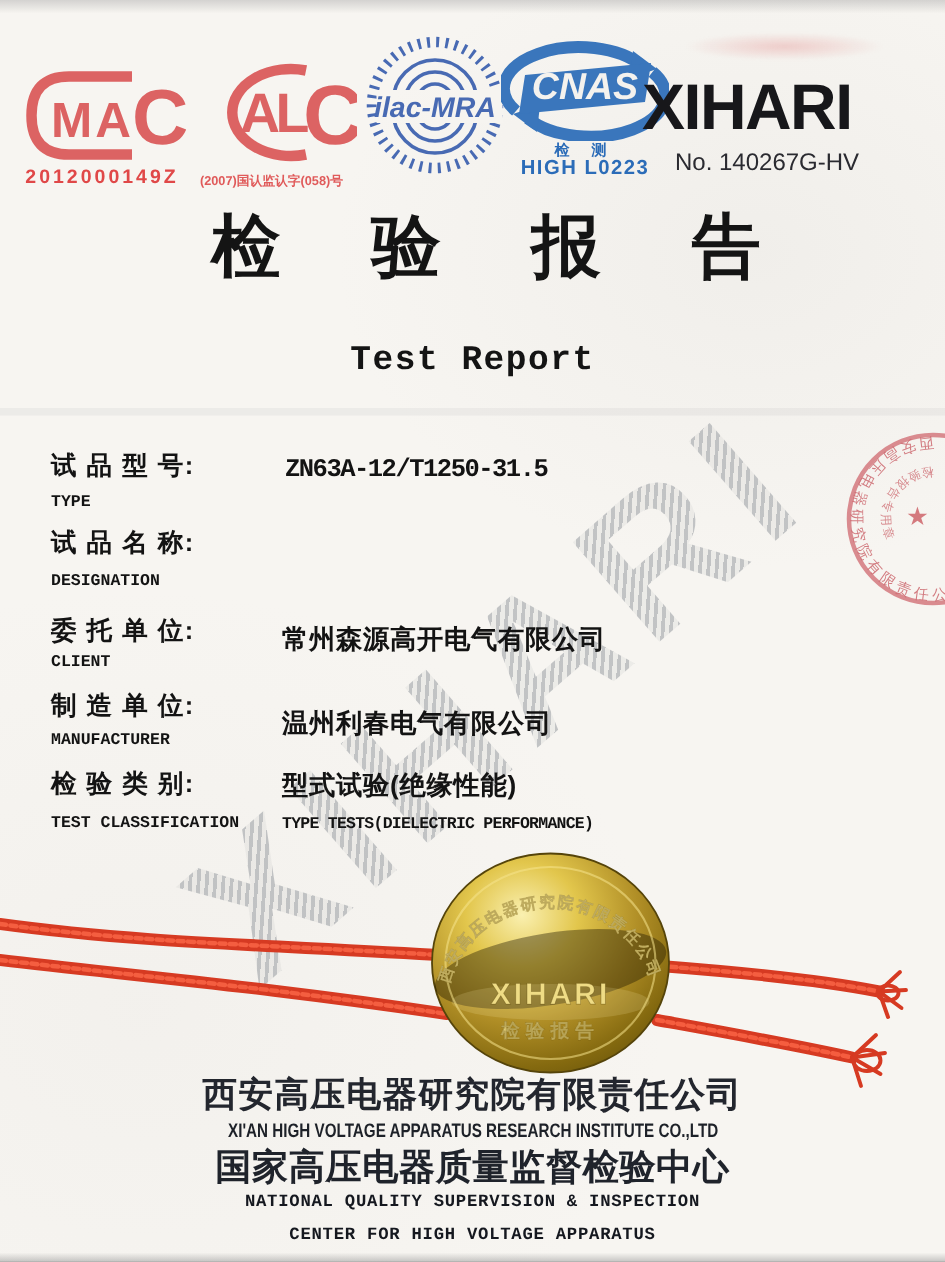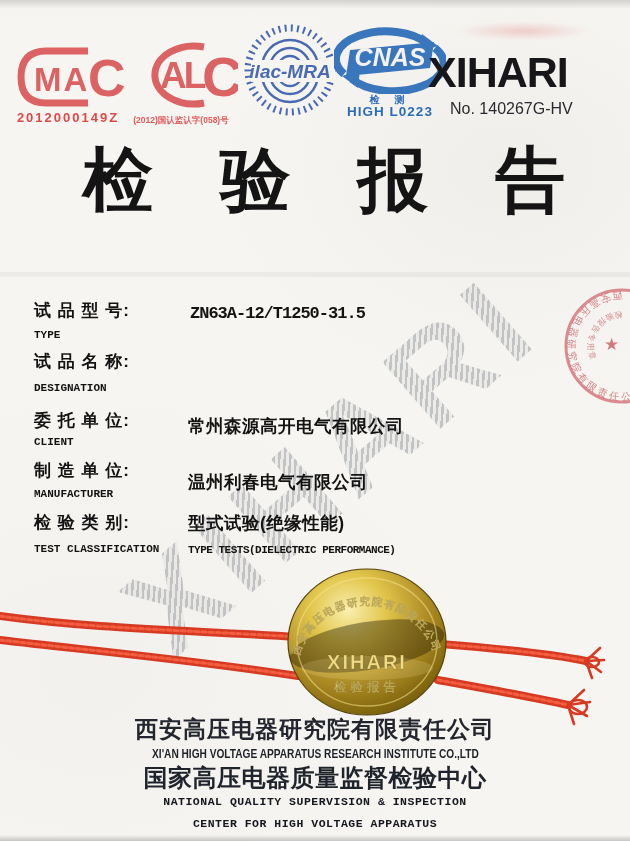--- a/index.html
+++ b/index.html
@@ -43,21 +43,21 @@
   .brand { left:428px; top:48px; font-size:43px; font-weight:900; letter-spacing:-1px;
     color:#17171a; z-index:2; }
   .report-no { left:450px; top:100px; font-size:16px; font-weight:400; color:#2a2a30; z-index:2;
     font-family:"Liberation Sans", sans-serif; }
   .bleed { left:458px; top:22px; width:130px; height:18px; z-index:2;
     background:radial-gradient(ellipse at center, rgba(222,105,105,.28), rgba(222,105,105,0) 72%);
     filter:blur(1px); }
 
   
   .title-cn { left:0; right:0; top:134px; text-align:center;
-    font-size:70px; font-weight:900; letter-spacing:24px; padding-left:42px;
+    font-size:46px; font-weight:900; letter-spacing:24px; padding-left:42px;
     color:#141414; z-index:2; }
   .title-en { left:0; right:0; top:227px; text-align:center;
     font-family:"Liberation Mono", monospace; font-size:23px; font-weight:700;
     letter-spacing:1px; color:#141414; z-index:2; }
 
   
   .f-label { left:34px; font-size:17px; font-weight:700; letter-spacing:1px; color:#131313; z-index:2; }
   .f-label-en { left:34px; font-family:"Liberation Mono", monospace; font-size:11px;
     font-weight:700; color:#131313; z-index:2; }
   .f-val-cn { left:188px; font-size:17.5px; font-weight:700; letter-spacing:.5px; color:#131313; z-index:2; }
@@ -98,21 +98,21 @@
     <text x="20" y="47" font-size="33" font-weight="900" fill="#d95050" letter-spacing="2" font-family="Liberation Sans, sans-serif">MA</text>
     <text x="74" y="52" font-size="52" font-weight="900" fill="#d95050" font-family="Liberation Sans, sans-serif">C</text>
   </svg>
   <div class="abs cma-number">2012000149Z</div>
 
   <svg class="abs" style="left:134px;top:38px;z-index:2;opacity:.88" width="104" height="74" viewBox="0 0 104 74">
     <path d="M 70 9 A 39 29 0 1 0 70 65" fill="none" stroke="#d95050" stroke-width="7"></path>
     <text x="26" y="50" font-size="37" font-weight="900" fill="#d95050" letter-spacing="-3" font-family="Liberation Sans, sans-serif">AL</text>
     <text x="68" y="58" font-size="56" font-weight="900" fill="#d95050" font-family="Liberation Sans, sans-serif">C</text>
   </svg>
-  <div class="abs cal-number">(2012)国认监认字(058)号</div>
+  <div class="abs cal-number">(2007)国认监认字(058)号</div>
 
   <svg class="abs" style="left:243px;top:22px;z-index:2;opacity:.92" width="94" height="96" viewBox="0 0 94 96">
     <circle cx="47" cy="48" r="42" fill="none" stroke="#3a5fae" stroke-width="7" stroke-dasharray="2 4.2"></circle>
     <path d="M 19 46 A 28 28 0 0 1 75 46" fill="none" stroke="#3a5fae" stroke-width="2.4"></path>
     <path d="M 27 46 A 20 20 0 0 1 67 46" fill="none" stroke="#3a5fae" stroke-width="2.4"></path>
     <path d="M 35 46 A 12 12 0 0 1 59 46" fill="none" stroke="#3a5fae" stroke-width="2.4"></path>
     <path d="M 19 52 A 28 28 0 0 0 75 52" fill="none" stroke="#3a5fae" stroke-width="2.4"></path>
     <path d="M 27 52 A 20 20 0 0 0 67 52" fill="none" stroke="#3a5fae" stroke-width="2.4"></path>
     <path d="M 35 52 A 12 12 0 0 0 59 52" fill="none" stroke="#3a5fae" stroke-width="2.4"></path>
     <rect x="8" y="38" width="84" height="22" fill="#f7f5f1"></rect>
@@ -128,20 +128,21 @@
     <text x="56" y="40" text-anchor="middle" font-size="25" font-weight="900" font-style="italic" fill="#f4f2ee" font-family="Liberation Sans, sans-serif">CNAS</text>
   </svg>
   <div class="abs cnas-cat">检 测</div>
   <div class="abs cnas-code">HIGH L0223</div>
 
   <div class="abs brand">XIHARI</div>
   <div class="abs report-no">No. 140267G-HV</div>
   <div class="abs bleed"></div>
 
   <div class="abs title-cn">检 验 报 告</div>
+  <div class="abs title-en">Test Report</div>
 
   <div class="abs f-label" style="top:299px">试 品 型 号:</div>
   <div class="abs f-label-en" style="top:329px">TYPE</div>
   <div class="abs f-val-mono" style="top:304px">ZN63A-12/T1250-31.5</div>
 
   <div class="abs f-label" style="top:350px">试 品 名 称:</div>
   <div class="abs f-label-en" style="top:382px">DESIGNATION</div>
 
   <div class="abs f-label" style="top:409px">委 托 单 位:</div>
   <div class="abs f-label-en" style="top:436px">CLIENT</div>

